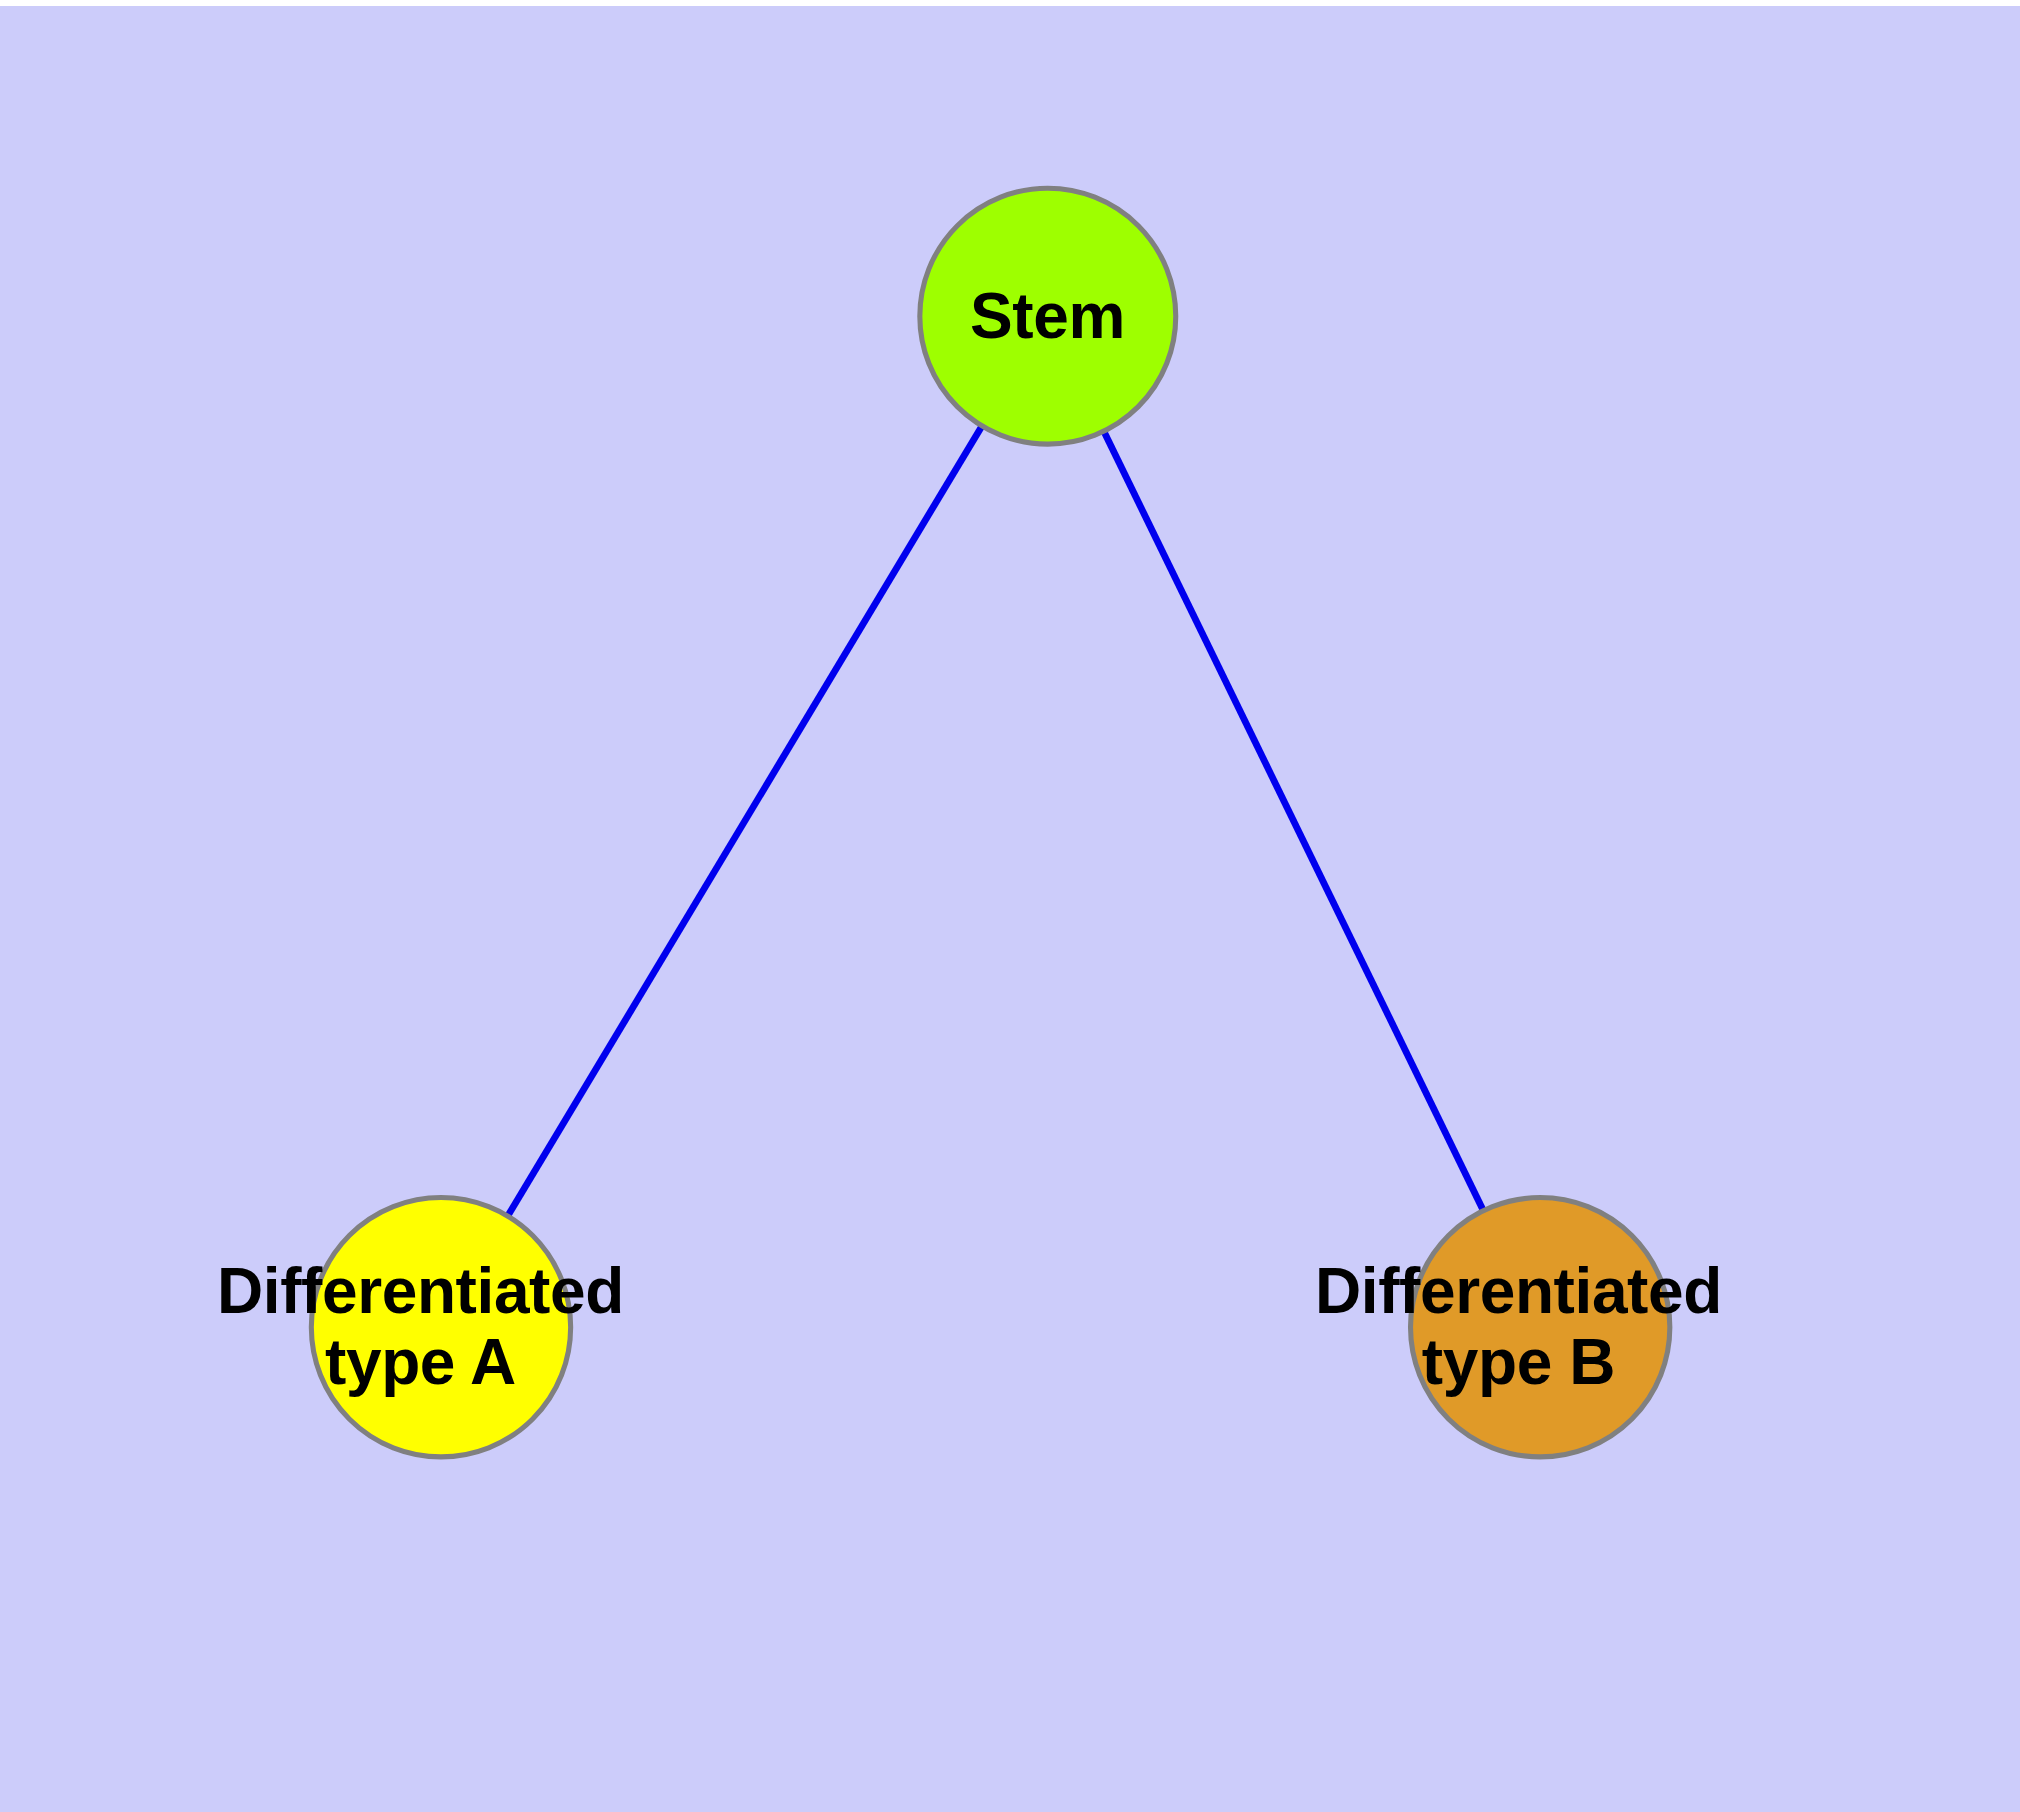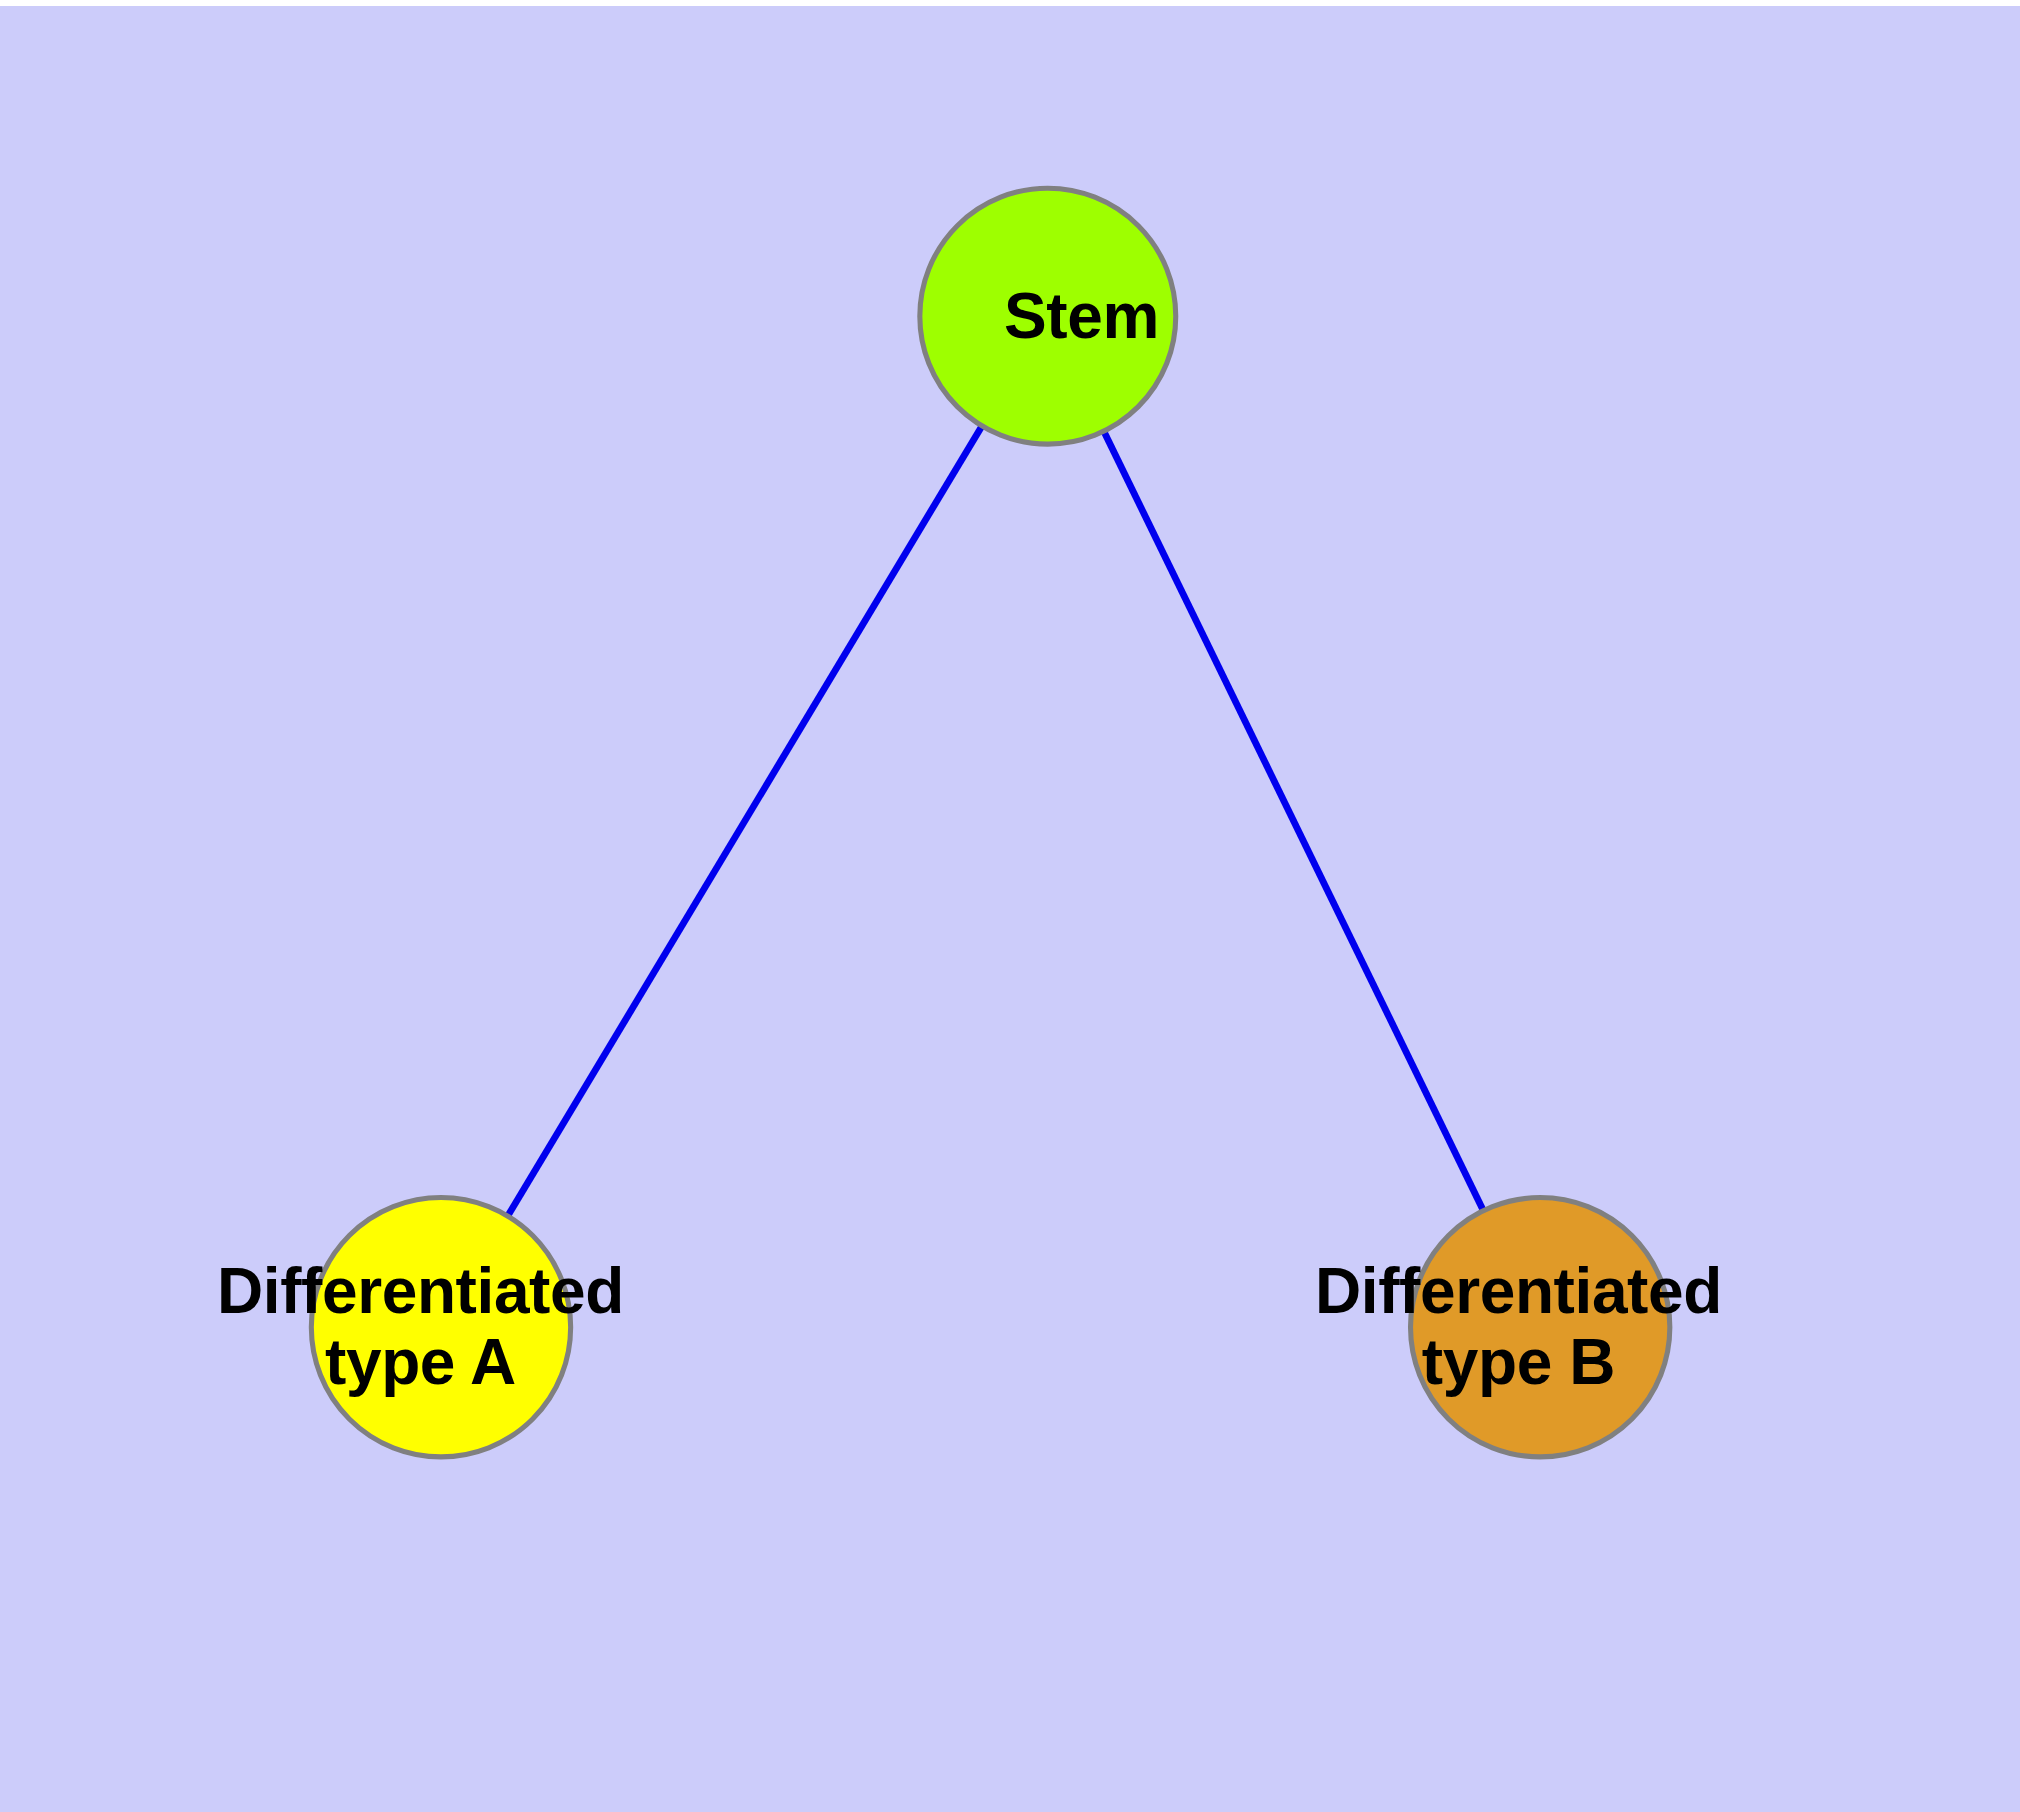--- a/index.html
+++ b/index.html
@@ -53,21 +53,21 @@
           <line x1="1157.7805803279698" y1="496.3292844535364" x2="599.2486225624517" y2="1426.955856540496" stroke="#0000ee" stroke-width="8" stroke-linecap="butt"></line>
           <line x1="1302.552361811538" y1="502.6557102257572" x2="1749.5719492172575" y2="1420.5461883239038" stroke="#0000ee" stroke-width="8" stroke-linecap="butt"></line>
         </g>
       <g id="nodes-layer">
           <circle cx="1236" cy="366" r="151" fill="#9eff00" stroke="#808080" stroke-width="6"></circle>
           <circle cx="520" cy="1559" r="153" fill="#ffff00" stroke="#808080" stroke-width="6"></circle>
           <circle cx="1817" cy="1559" r="153" fill="#e09a28" stroke="#808080" stroke-width="6"></circle>
         </g>
     </svg>
     <div id="labels-layer">
-        <div class="node-label" style="left: 1004px; top: 275px; width: auto;">Stem</div>
+        <div class="node-label" style="left: 970px; top: 275px; width: auto;">Stem</div>
         <div class="node-label" style="left: 217px; top: 1250px; width: auto;">Differentiated
 type A</div>
         <div class="node-label" style="left: 1315px; top: 1250px; width: auto;">Differentiated
 type B</div>
       </div>
   </div>
 </div>
 
 
 </body></html>

